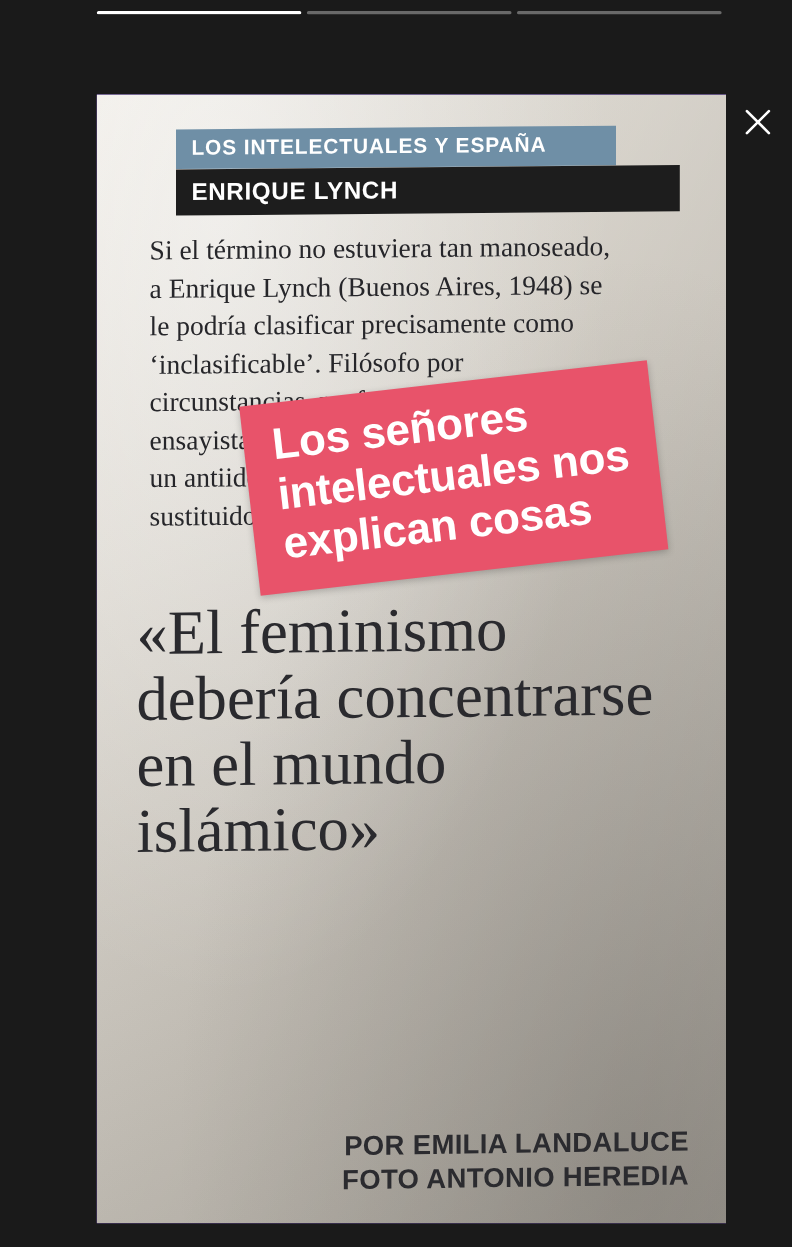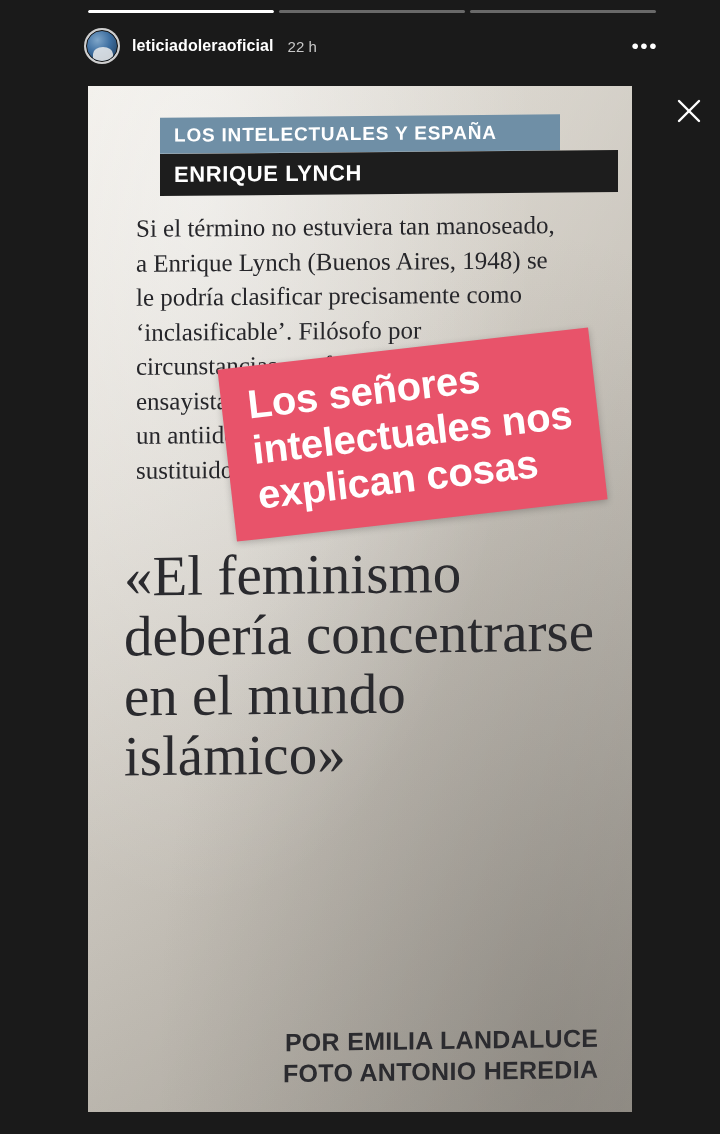--- a/index.html
+++ b/index.html
@@ -125,20 +125,21 @@
 
   
   .media {
     position: absolute;
     top: 86px;
     left: 88px;
     width: 544px;
     height: 1026px;
     background: #8b5cf6;
     overflow: hidden;
+    padding-left: 28px;
   }
   .paper {
     position: absolute;
     inset: 0;
     background:
       radial-gradient(ellipse at 20% 10%, rgba(255,255,255,0.55), rgba(255,255,255,0) 55%),
       radial-gradient(ellipse at 85% 95%, rgba(120,115,108,0.35), rgba(255,255,255,0) 60%),
       linear-gradient(160deg, #e9e5dd 0%, #ded9d0 35%, #cdc8bf 70%, #bdb8af 100%);
   }
   .paper::after {
@@ -250,28 +251,20 @@
         <span class="fill" style="width:100%"></span>
       </div>
     <div class="progress-seg">
         <span class="fill" style="width:0%"></span>
       </div>
     <div class="progress-seg">
         <span class="fill" style="width:0%"></span>
       </div>
   </div>
 
-  <div class="header">
-    <div class="avatar-ring">
-      <div class="avatar"></div>
-    </div>
-    <span class="username">leticiadoleraoficial</span>
-    <span class="timestamp">22 h</span>
-    <span class="more-btn">•••</span>
-  </div>
 
   <div class="close-btn">
     <svg width="34" height="34" viewBox="0 0 34 34" aria-hidden="true">
       <line x1="7" y1="7" x2="27" y2="27" stroke="#ffffff" stroke-width="2.4" stroke-linecap="round"></line>
       <line x1="27" y1="7" x2="7" y2="27" stroke="#ffffff" stroke-width="2.4" stroke-linecap="round"></line>
     </svg>
   </div>
 
   <div class="media">
     <div class="paper"></div>

